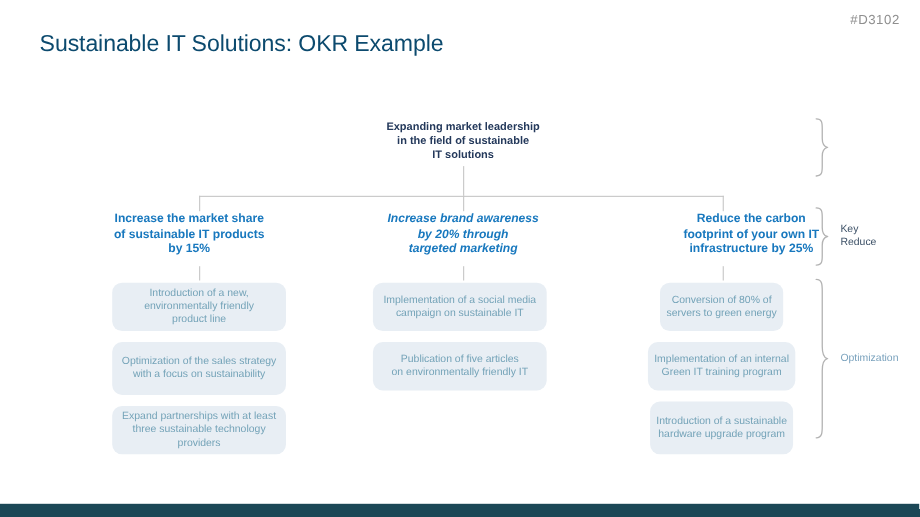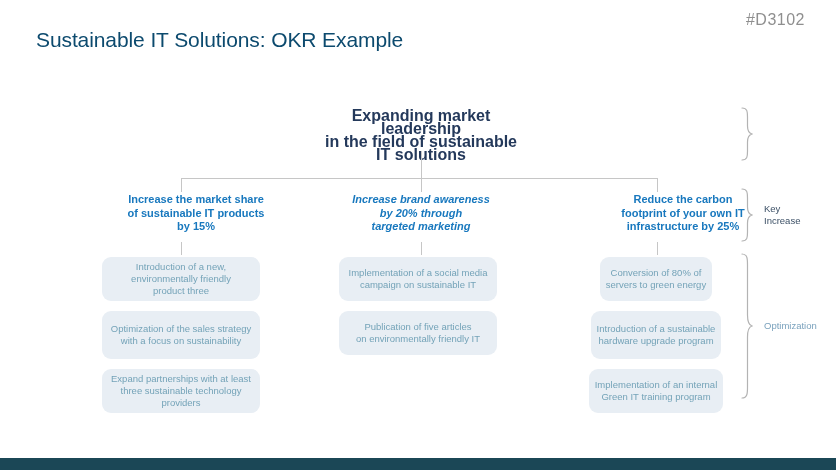--- a/index.html
+++ b/index.html
@@ -7,59 +7,59 @@
     position: relative;
     width: 836px;
     height: 470px;
     background: #ffffff;
     font-family: "Liberation Sans", sans-serif;
     overflow: hidden;
   }
   .id-tag {
     position: absolute;
     top: 11px;
-    right: 31px;
-    font-size: 16px;
+    right: 18px;
+    font-size: 12px;
     color: #8f8f8f;
     letter-spacing: 0.5px;
   }
   .title {
     position: absolute;
     left: 36px;
     top: 28px;
     margin: 0;
     font-size: 21px;
     font-weight: 500;
     color: #0c4a6e;
     letter-spacing: -0.1px;
   }
   .objective {
     position: absolute;
     left: 321px;
     top: 109px;
     width: 200px;
     text-align: center;
-    font-size: 16px;
+    font-size: 10px;
     font-weight: 700;
     line-height: 13px;
     color: #24395b;
     white-space: pre-line;
   }
   .kr {
     position: absolute;
     top: 193px;
     width: 200px;
     text-align: center;
     font-size: 11px;
     font-weight: 700;
     line-height: 13.5px;
     color: #1878be;
     white-space: pre-line;
   }
-  .kr.c1 { left: 96px; text-align: center; }
+  .kr.c1 { left: 72px; text-align: center; }
   .kr.c2 { left: 321px; font-style: italic; }
   .kr.c3 { left: 583px; }
   .line { position: absolute; background: #c6c6c6; }
   .init-col {
     position: absolute;
     top: 257px;
     width: 158px;
     display: flex;
     flex-direction: column;
     gap: 10px;
@@ -130,52 +130,52 @@
   <div class="kr c2">Increase brand awareness
 by 20% through
 targeted marketing</div>
   <div class="kr c3">Reduce the carbon
 footprint of your own IT
 infrastructure by 25%</div>
 
   <div class="init-col c1">
     <div class="card h1">Introduction of a new,
 environmentally friendly
-product three</div>
+product line</div>
     <div class="card h2">Optimization of the sales strategy
 with a focus on sustainability</div>
     <div class="card h3">Expand partnerships with at least
 three sustainable technology
 providers</div>
   </div>
   <div class="init-col c2">
     <div class="card h1">Implementation of a social media
 campaign on sustainable IT</div>
     <div class="card h3">Publication of five articles
 on environmentally friendly IT</div>
   </div>
   <div class="init-col c3">
     <div class="card h1">Conversion of 80% of
 servers to green energy</div>
+    <div class="card h3">Implementation of an internal
+Green IT training program</div>
     <div class="card h2">Introduction of a sustainable
 hardware upgrade program</div>
-    <div class="card h3">Implementation of an internal
-Green IT training program</div>
   </div>
 
   <svg class="brace" style="top:107px;" width="14" height="54" viewBox="0 0 14 54">
     <path d="M3,1 C8.5,1 8.5,5 8.5,10 L8.5,19 C8.5,23.5 9.5,26 13,27 C9.5,28 8.5,30.5 8.5,35 L8.5,44 C8.5,49 8.5,53 3,53" fill="none" stroke="#b3b3b3" stroke-width="1.2" stroke-linecap="round"></path>
   </svg>
   <svg class="brace" style="top:188px;" width="14" height="54" viewBox="0 0 14 54">
     <path d="M3,1 C8.5,1 8.5,5 8.5,10 L8.5,19 C8.5,23.5 9.5,26 13,27 C9.5,28 8.5,30.5 8.5,35 L8.5,44 C8.5,49 8.5,53 3,53" fill="none" stroke="#b3b3b3" stroke-width="1.2" stroke-linecap="round"></path>
   </svg>
   <svg class="brace" style="top:253px;" width="14" height="146" viewBox="0 0 14 146">
     <path d="M3,1 C8.5,1 8.5,6 8.5,12 L8.5,62 C8.5,68 9.5,72 13,73 C9.5,74 8.5,78 8.5,84 L8.5,134 C8.5,140 8.5,145 3,145" fill="none" stroke="#b3b3b3" stroke-width="1.2" stroke-linecap="round"></path>
   </svg>
 
   <div class="side-label objective">Objective</div>
   <div class="side-label key-results">Key
-Increase</div>
+Reduce</div>
   <div class="side-label initiatives">Optimization</div>
 
   <div class="footer-bar"></div>
 
 </div>
 
 </body></html>

